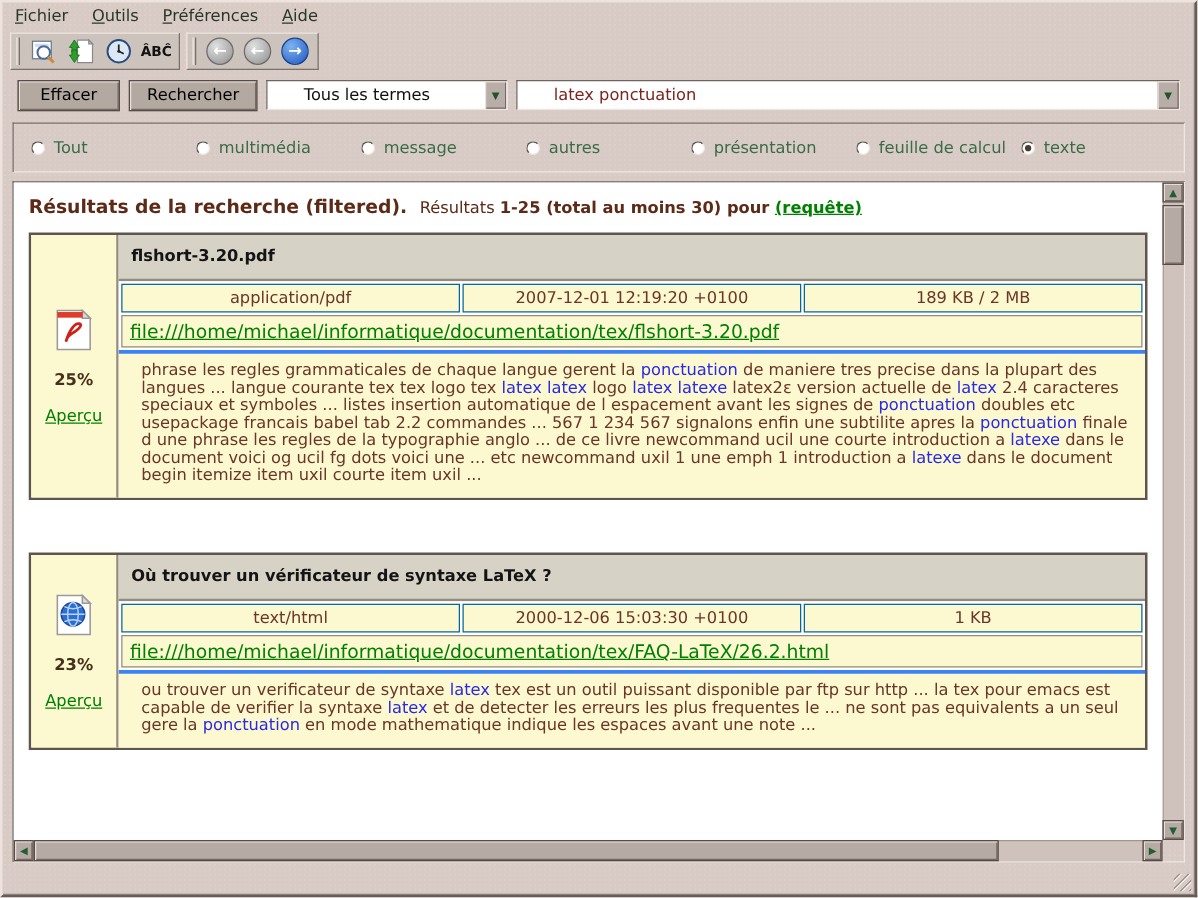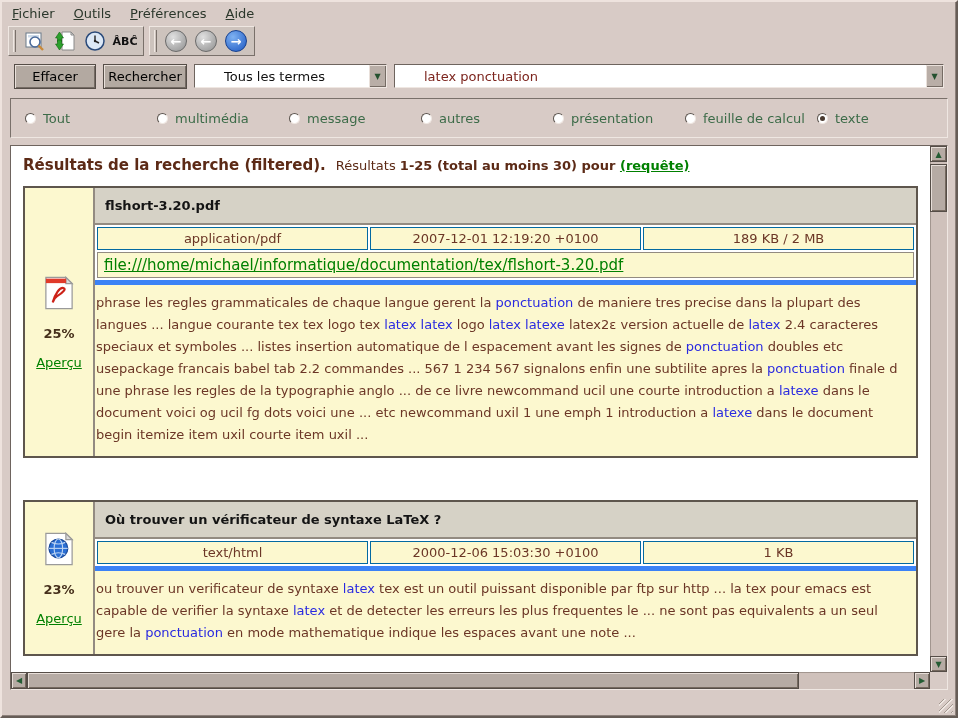--- a/index.html
+++ b/index.html
@@ -48,21 +48,21 @@
     color:#ffffff; font-size:13px; font-weight:bold; line-height:1; }
   .navbtn.gray{ background:radial-gradient(circle at 35% 30%, #e0e0e0, #8f8f8f); border:1px solid #6a6a6a; }
   .navbtn.blue{ background:radial-gradient(circle at 35% 30%, #7fb2f2, #1c57c2); border:1px solid #16408e; }
   .abc-label{ font-size:11px; font-weight:bold; color:#111; }
 
   
   .searchrow{ flex:0 0 30px; display:flex; align-items:center; margin:3px 12px 0 12px; gap:7px; }
   .pushbtn{ height:25px; background:#b3a9a1; border:1px solid #554d47;
     box-shadow: inset 1px 1px 0 #e9e0da, inset -1px -1px 0 #756b64;
     color:#000000; font-size:13px; display:flex; align-items:center; justify-content:center; cursor:default; }
-  .btn-clear{ width:82px; } .btn-search{ width:84px; }
+  .btn-clear{ width:82px; } .btn-search{ width:103px; }
   .combo{ height:24px; background:#ffffff; border:1px solid; border-color:#6e645e #efe7e2 #efe7e2 #6e645e;
     display:flex; align-items:center; font-size:13px;padding-left:23px; }
   .combo .val{ flex:1; padding:0 6px; white-space:nowrap; overflow:hidden; color:#101010; }
   .combo .arrowbox{ width:17px; height:100%; background:#b9aea7;
     box-shadow: inset 1px 1px 0 #e9e0da, inset -1px -1px 0 #756b64;
     display:flex; align-items:center; justify-content:center; color:#24512f; font-size:8px; }
   .combo-mode{ width:193px; }
   .combo-query{ flex:1; }
   .combo-query .val{ color:#7c241d; }
 
@@ -98,22 +98,22 @@
   .card-right{ display:flex; flex-direction:column; background:#ffffff; }
   .row-title{ background:#d6d2c6; border-bottom:2px solid #938b81; padding:10px 10px;
     font-size:13px; font-weight:bold; color:#141414; }
   .row-meta{ display:grid; grid-template-columns:1fr 1fr 1fr; gap:2px; padding:2px; background:#ffffff; }
   .meta-cell{ background:#fcf8cf; border:1px solid #0369a1; text-align:center;
     font-size:13px; color:#6b3626; padding:3px 4px; }
   .row-url{ padding:0 2px 2px 2px; background:#ffffff; }
   .url-inner{ background:#fcf8cf; border:1px solid #938b81; padding:3px 6px; }
   .url-link{ font-size:15px; color:#008000; text-decoration:underline; cursor:pointer;
     white-space:nowrap; overflow:hidden; display:block; }
-  .row-snippet{ background:#fcf8cf; border-top:5px solid #3b82f6; padding:7px 9px 10px 1px;
-    font-size:13px; line-height:22px; color:#6b3626; }
+  .row-snippet{ background:#fcf8cf; border-top:3px solid #3b82f6; padding:7px 9px 10px 18px;
+    font-size:13px; line-height:14px; color:#6b3626; }
   .row-snippet .hl{ color:#2a2ae0; }
 
   
   .doc-icon{ width:34px; height:38px; display:flex; align-items:center; justify-content:center; }
   .doc-icon svg{ display:none; }
   .doc-icon.icon-pdf svg.pdf{ display:block; }
   .doc-icon.icon-html svg.html{ display:block; }
 
   
   .vscroll{ grid-column:2; grid-row:1; display:flex; flex-direction:column;
@@ -308,20 +308,25 @@
       <div class="score">23%</div>
       <div class="preview-link">Aperçu</div>
     </div>
     <div class="card-right">
       <div class="row-title">Où trouver un vérificateur de syntaxe LaTeX ?</div>
       <div class="row-meta">
         <div class="meta-cell">text/html</div>
         <div class="meta-cell">2000-12-06 15:03:30 +0100</div>
         <div class="meta-cell">1 KB</div>
       </div>
+      <div class="row-url">
+        <div class="url-inner">
+          <span class="url-link">file:///home/michael/informatique/documentation/tex/FAQ-LaTeX/26.2.html</span>
+        </div>
+      </div>
       <div class="row-snippet"><span>ou trouver un verificateur de syntaxe </span><span class="hl">latex</span><span> tex est un outil puissant disponible par ftp sur http ... la tex pour emacs est capable de verifier la syntaxe </span><span class="hl">latex</span><span> et de detecter les erreurs les plus frequentes le ... ne sont pas equivalents a un seul gere la </span><span class="hl">ponctuation</span><span> en mode mathematique indique les espaces avant une note ...</span></div>
     </div>
   </div>
 </div>
 
     <div class="vscroll">
       <div class="sb-btn">
           <span>▲</span>
         </div>
       <div class="sb-thumb"></div>

